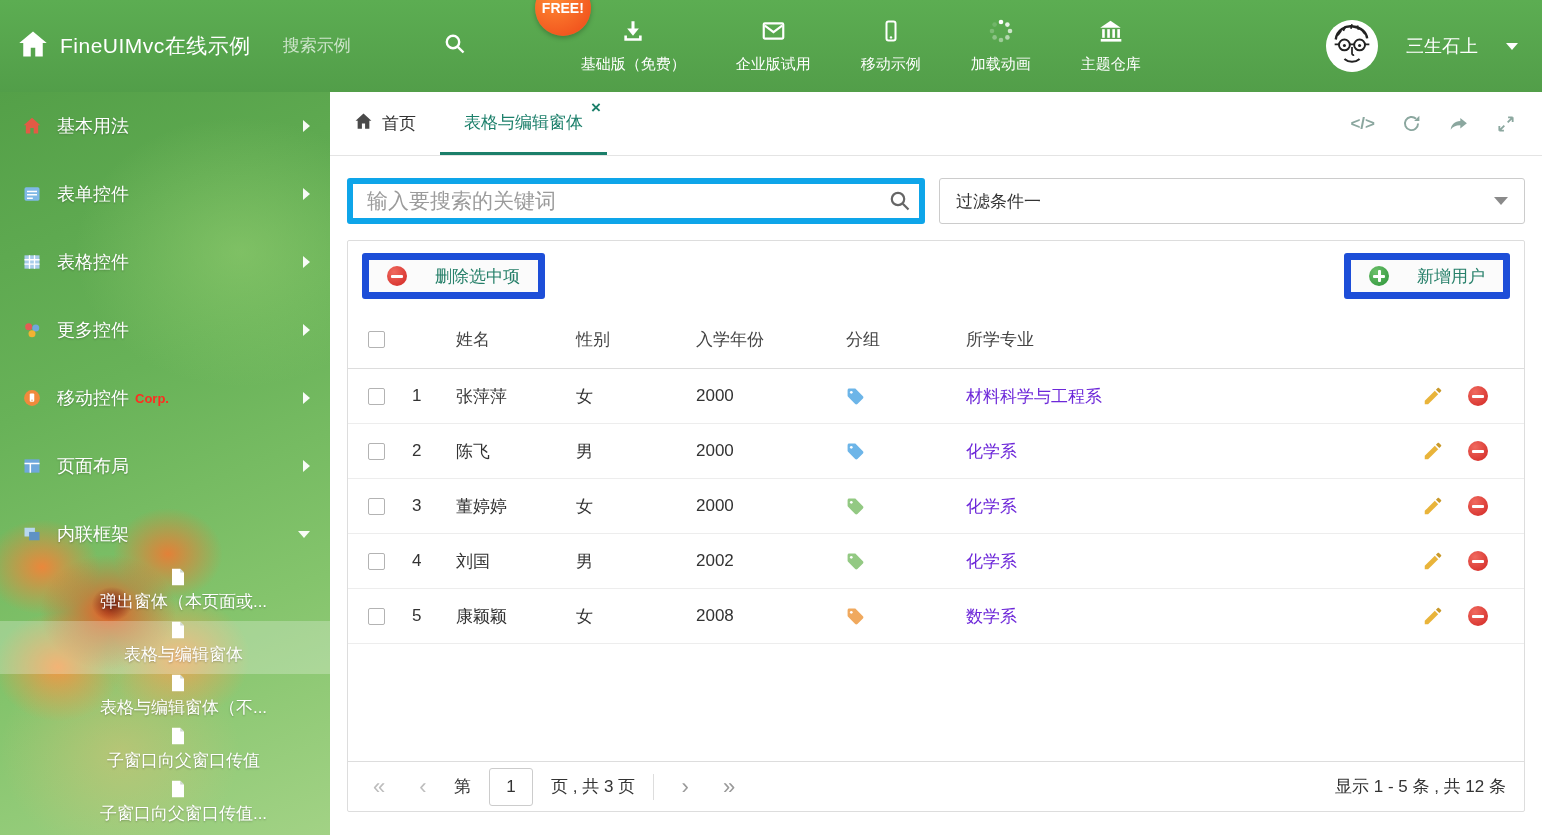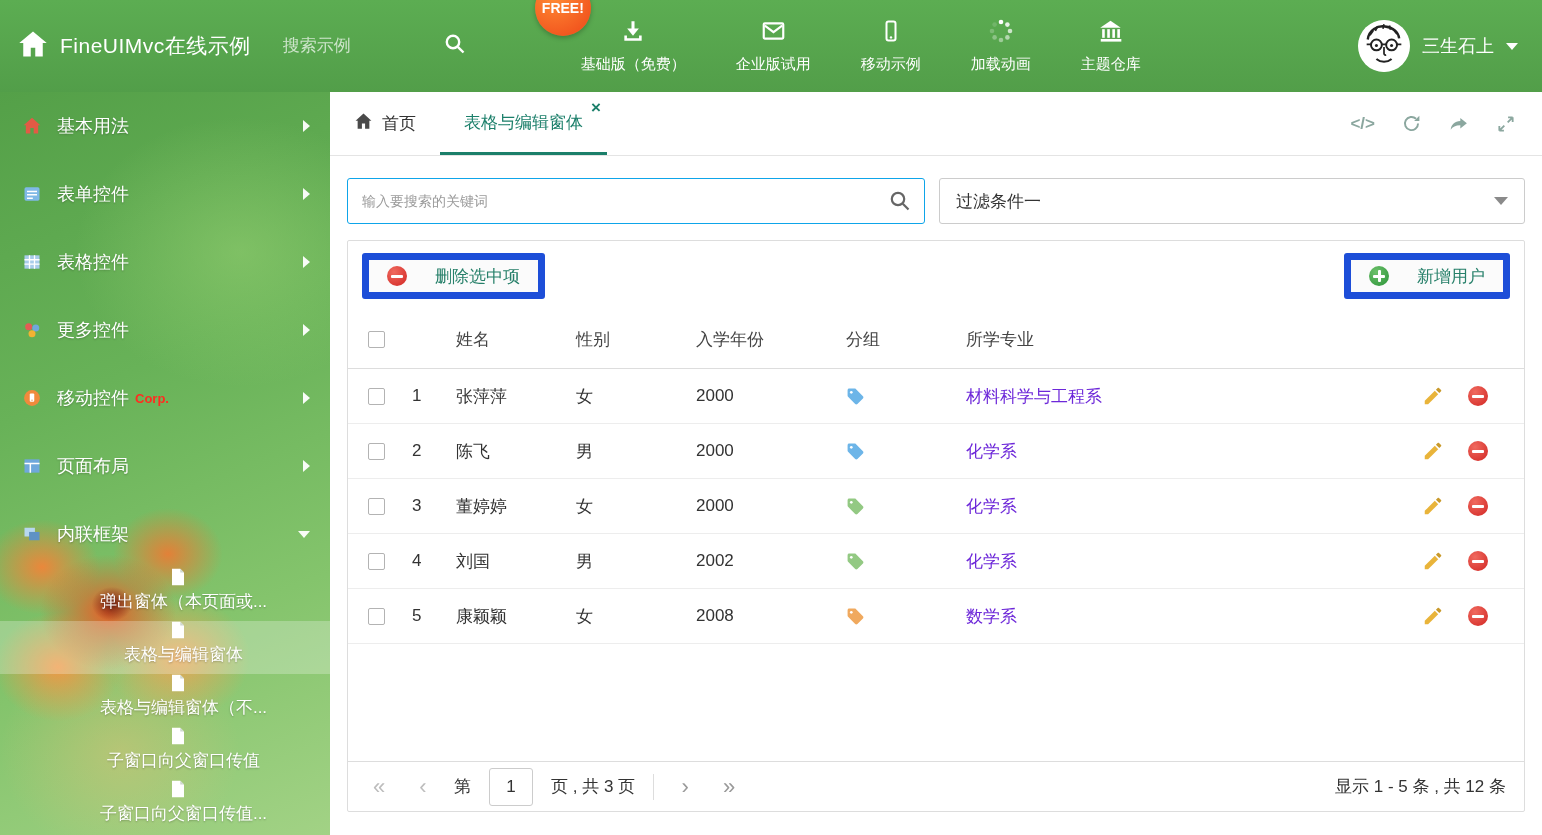--- a/index.html
+++ b/index.html
@@ -14,21 +14,21 @@
   .brand-title { color:#fff; font-size:21px; font-weight:normal; margin-left:12px; letter-spacing:.5px; }
   .topsearch { position:relative; width:210px; margin-left:32px; display:flex; align-items:center; }
   .topsearch input { width:160px; background:transparent; border:none; outline:none; font-size:17px; color:#fff; }
   .topsearch input::placeholder { color:rgba(255,255,255,.7); }
   .topnav { display:flex; margin-left:88px; gap:50px; align-items:center; }
   .topnav-item { position:relative; display:flex; flex-direction:column; align-items:center; gap:7px; color:#fff; cursor:pointer; }
   .topnav-label { font-size:15px; color:#fff; white-space:nowrap; }
   .free-badge { position:absolute; left:-46px; top:-38px; width:56px; height:56px; border-radius:50%;
     background:radial-gradient(circle at 35% 30%,#ff8a33,#f2571f 75%); color:#fff; font-weight:bold;
     font-size:14px; display:flex; align-items:center; justify-content:center; box-shadow:0 2px 5px rgba(0,0,0,.25); }
-  .userbox { margin-left:auto; margin-right:24px; display:flex; align-items:center; gap:12px; cursor:pointer; }
+  .userbox { margin-left:auto; margin-right:24px; display:flex; align-items:center; gap:28px; cursor:pointer; }
   .avatar { width:52px; height:52px; border-radius:50%; background:#fff; overflow:hidden; flex:0 0 auto; }
   .username { color:#fff; font-size:18px; }
   .caret-down-w { width:0; height:0; border-left:6px solid transparent; border-right:6px solid transparent; border-top:7px solid #fff; }
 
   
   .sidebar { position:absolute; left:0; top:92px; width:330px; height:743px; overflow:hidden;
     background:
       radial-gradient(26px 22px at 112px 512px, rgba(110,30,18,.95), rgba(110,30,18,0) 78%),
       radial-gradient(95px 80px at 108px 520px, rgba(233,92,38,.95), rgba(233,92,38,0) 72%),
       radial-gradient(80px 66px at 42px 475px, rgba(246,130,55,.9), rgba(246,130,55,0) 72%),
@@ -54,21 +54,21 @@
   .tabbar { height:64px; border-bottom:1px solid #e4e4e4; display:flex; align-items:stretch; }
   .tab { display:flex; align-items:center; gap:9px; padding:0 24px; font-size:17px; color:#333; cursor:pointer; position:relative; }
   .tab.active { color:#1b7f6a; border-bottom:3px solid #1b7f6a; }
   .tab-close { position:absolute; top:7px; right:6px; font-size:17px; font-weight:bold; color:#1b7f6a; line-height:1; cursor:pointer; }
   .tab-tools { margin-left:auto; display:flex; align-items:center; gap:26px; padding-right:26px; color:#8ba79f; }
   .tab-tool { cursor:pointer; display:flex; align-items:center; font-size:17px; font-weight:bold; }
 
   .content { padding:22px 17px 0 17px; }
   .filter-row { display:flex; gap:14px; }
   .search-wrap { position:relative; flex:0 0 578px; }
-  .search-wrap input { width:100%; height:46px; border:1px solid #0ea5e9; border-radius:3px; padding:0 46px 0 14px; font-size:14px; color:#333; outline:none; font-family:inherit; }
+  .search-wrap input { width:100%; height:46px; border:6px solid #0ea5e9; border-radius:3px; padding:0 46px 0 14px; font-size:21px; color:#333; outline:none; font-family:inherit; }
   .search-wrap input::placeholder { color:#9b9b9b; }
   .search-glass { position:absolute; right:13px; top:11px; cursor:pointer; }
   .select { flex:1; height:46px; border:1px solid #ccc; border-radius:3px; display:flex; align-items:center; justify-content:space-between; padding:6px 16px; font-size:17px; color:#333; cursor:pointer; background:#fff; }
   .caret-down-g { width:0; height:0; border-left:7px solid transparent; border-right:7px solid transparent; border-top:8px solid #8a8a8a; }
 
   .panel { margin-top:16px; border:1px solid #ddd; border-radius:2px; height:572px; display:flex; flex-direction:column; background:#fff; }
   .toolbar { padding:12px 14px; display:flex; justify-content:space-between; align-items:center; }
   .btn { height:46px; display:inline-flex; align-items:center; gap:28px; padding:0 18px; border:7px solid #1d4ed8; border-radius:3px; background:#fbfbfb; cursor:pointer; }
   .btn-label { font-size:17px; color:#27806a; }
 

